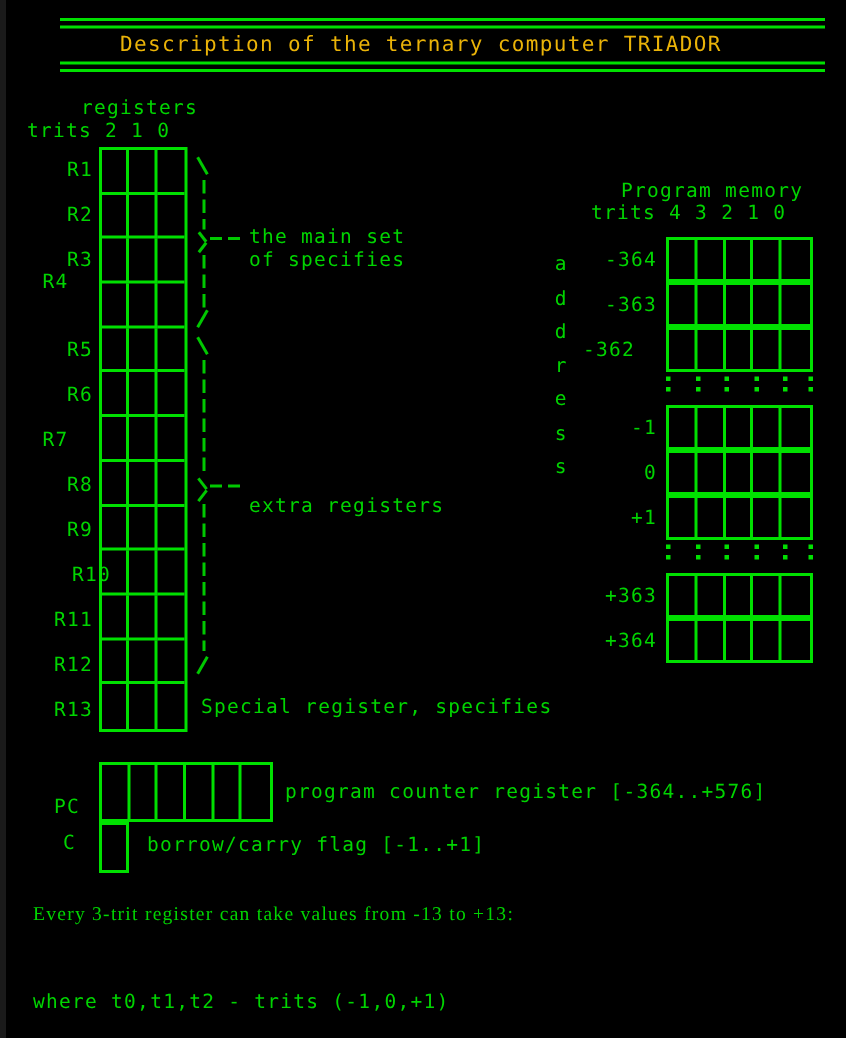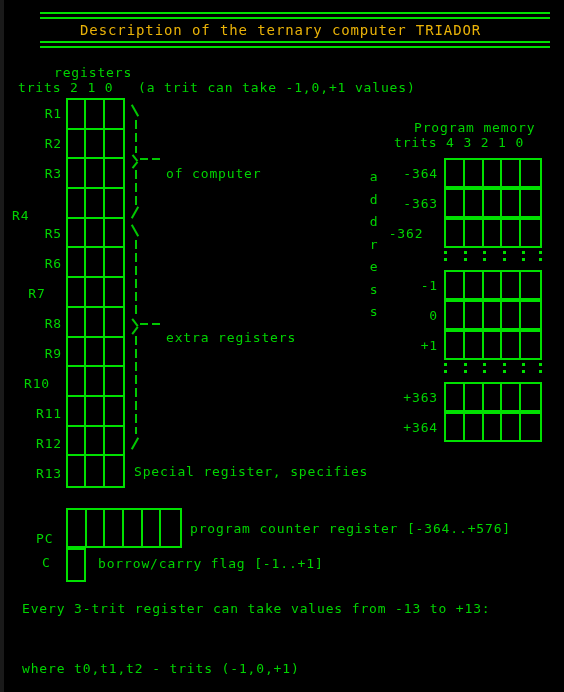--- a/index.html
+++ b/index.html
@@ -105,33 +105,32 @@
   <div class="rule" style="left:36px; top:12px; width:510px; height:2px;"></div>
   <div class="rule" style="left:36px; top:17px; width:510px; height:2px;"></div>
 
   <div class="title" style="left:76px; top:22px;">Description of the ternary computer TRIADOR</div>
 
   <div class="rule" style="left:36px; top:41px; width:510px; height:2px;"></div>
   <div class="rule" style="left:36px; top:46px; width:510px; height:2px;"></div>
 
   <div class="txt" style="left:50px; top:65px;">registers</div>
   <div class="txt" style="left:14px; top:80px;">trits 2 1 0</div>
-  <div class="txt" style="left:134px; top:80px;">(a trit can take -1,0,+1 values)</div>
 
   <div id="reg-labels">
       <div class="txt" style="left: 8px; width: 50px; text-align: right; top: 106px;">R1</div>
       <div class="txt" style="left: 8px; width: 50px; text-align: right; top: 136px;">R2</div>
       <div class="txt" style="left: 8px; width: 50px; text-align: right; top: 166px;">R3</div>
-      <div class="txt" style="left: 8px; width: 50px; text-align: left; top: 208px;">R4</div>
+      <div class="txt" style="left: 8px; width: 50px; text-align: center; top: 181px;">R4</div>
       <div class="txt" style="left: 8px; width: 50px; text-align: right; top: 226px;">R5</div>
       <div class="txt" style="left: 8px; width: 50px; text-align: right; top: 256px;">R6</div>
       <div class="txt" style="left: 8px; width: 50px; text-align: center; top: 286px;">R7</div>
       <div class="txt" style="left: 8px; width: 50px; text-align: right; top: 316px;">R8</div>
       <div class="txt" style="left: 8px; width: 50px; text-align: right; top: 346px;">R9</div>
-      <div class="txt" style="left: 8px; width: 50px; text-align: center; top: 376px;">R10</div>
+      <div class="txt" style="left: 20px; width: 50px; text-align: right; top: 376px;">R10</div>
       <div class="txt" style="left: 8px; width: 50px; text-align: right; top: 406px;">R11</div>
       <div class="txt" style="left: 8px; width: 50px; text-align: right; top: 436px;">R12</div>
       <div class="txt" style="left: 8px; width: 50px; text-align: right; top: 466px;">R13</div>
     </div>
 
   <div class="grid" id="reg-grid" style="left:62px; top:98px; width:59px; height:390px;
               grid-template-columns: repeat(3, 1fr);
               grid-template-rows: repeat(13, 1fr);">
       <div class="cell"></div>
       <div class="cell"></div>
@@ -182,21 +181,22 @@
 
     <div class="diag" style="left:130px; top:154px; height:8px; transform: rotate(-38deg);"></div>
     <div class="diag" style="left:130px; top:161px; height:8px; transform: rotate(38deg);"></div>
     <div class="stroke hdash" style="left:136px; top:158px; width:8px;"></div>
     <div class="stroke hdash" style="left:148px; top:158px; width:8px;"></div>
     <div class="stroke vdash" style="left:131px; top:170px; height:9px;"></div>
     <div class="stroke vdash" style="left:131px; top:183px; height:9px;"></div>
     <div class="stroke vdash" style="left:131px; top:196px; height:9px;"></div>
     <div class="diag" style="left:130px; top:206px; height:13px; transform: rotate(30deg);"></div>
   </div>
-  <div class="txt" style="left:162px; top:166px;">of computer</div>
+  <div class="txt" style="left:162px; top:151px;">the main set</div>
+  <div class="txt" style="left:162px; top:166px;">of specifies</div>
 
   <div>
     <div class="diag" style="left:130px; top:224px; height:13px; transform: rotate(-30deg);"></div>
     <div class="stroke vdash" style="left:131px; top:240px; height:9px;"></div>
     <div class="stroke vdash" style="left:131px; top:253px; height:9px;"></div>
     <div class="stroke vdash" style="left:131px; top:266px; height:9px;"></div>
     <div class="stroke vdash" style="left:131px; top:279px; height:9px;"></div>
     <div class="stroke vdash" style="left:131px; top:292px; height:9px;"></div>
     <div class="stroke vdash" style="left:131px; top:305px; height:9px;"></div>
 
@@ -339,16 +339,16 @@
     </div>
   <div class="txt" style="left:186px; top:521px;">program counter register [-364..+576]</div>
 
   <div class="txt" style="left:38px; top:555px;">C</div>
   <div class="grid" id="c-grid" style="left:62px; top:548px; width:20px; height:34px;
               grid-template-columns: 1fr; grid-template-rows: 1fr;">
       <div class="cell lastrow lastcol"></div>
     </div>
   <div class="txt" style="left:94px; top:556px;">borrow/carry flag [-1..+1]</div>
 
-  <div class="txt" style="left:18px; top:601px;">Every 3-trit register can take values from -13 to +13:</div>
+  <div class="txt" style="left:18px; top:601px;font-family:Liberation Serif, serif;">Every 3-trit register can take values from -13 to +13:</div>
   <div class="txt" style="left:18px; top:661px;">where t0,t1,t2 - trits (-1,0,+1)</div>
 
 </div>
 
 </body></html>

